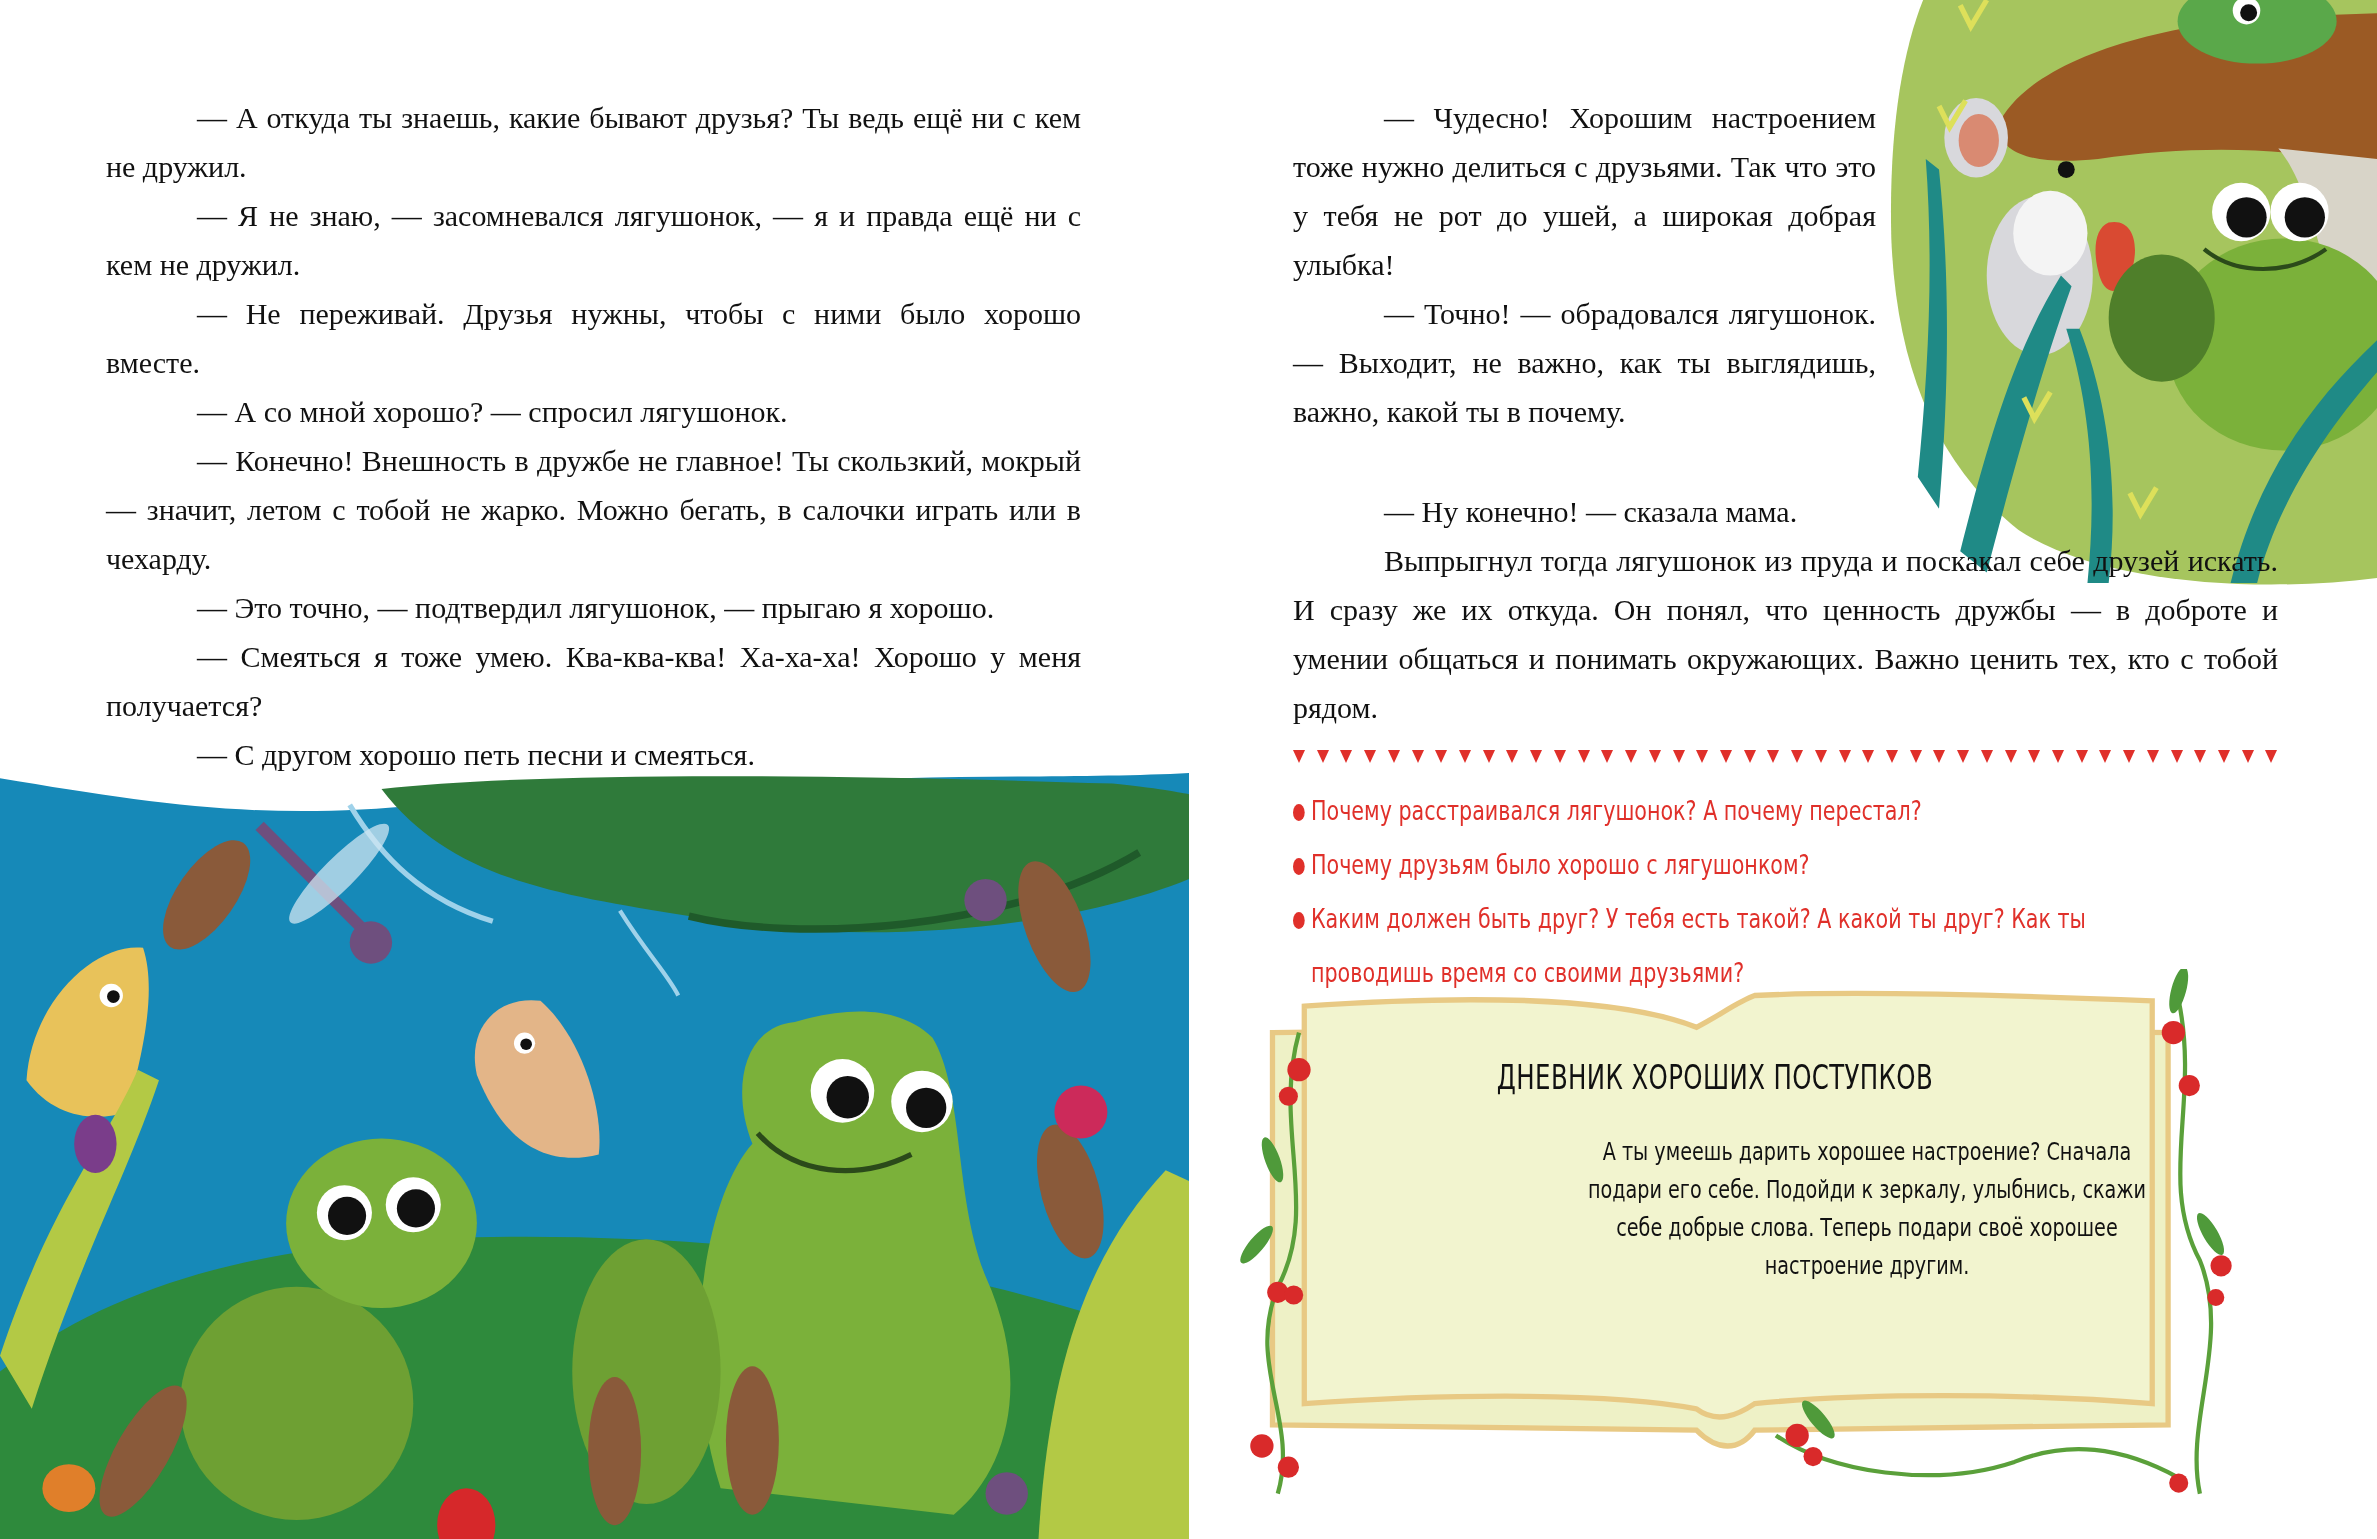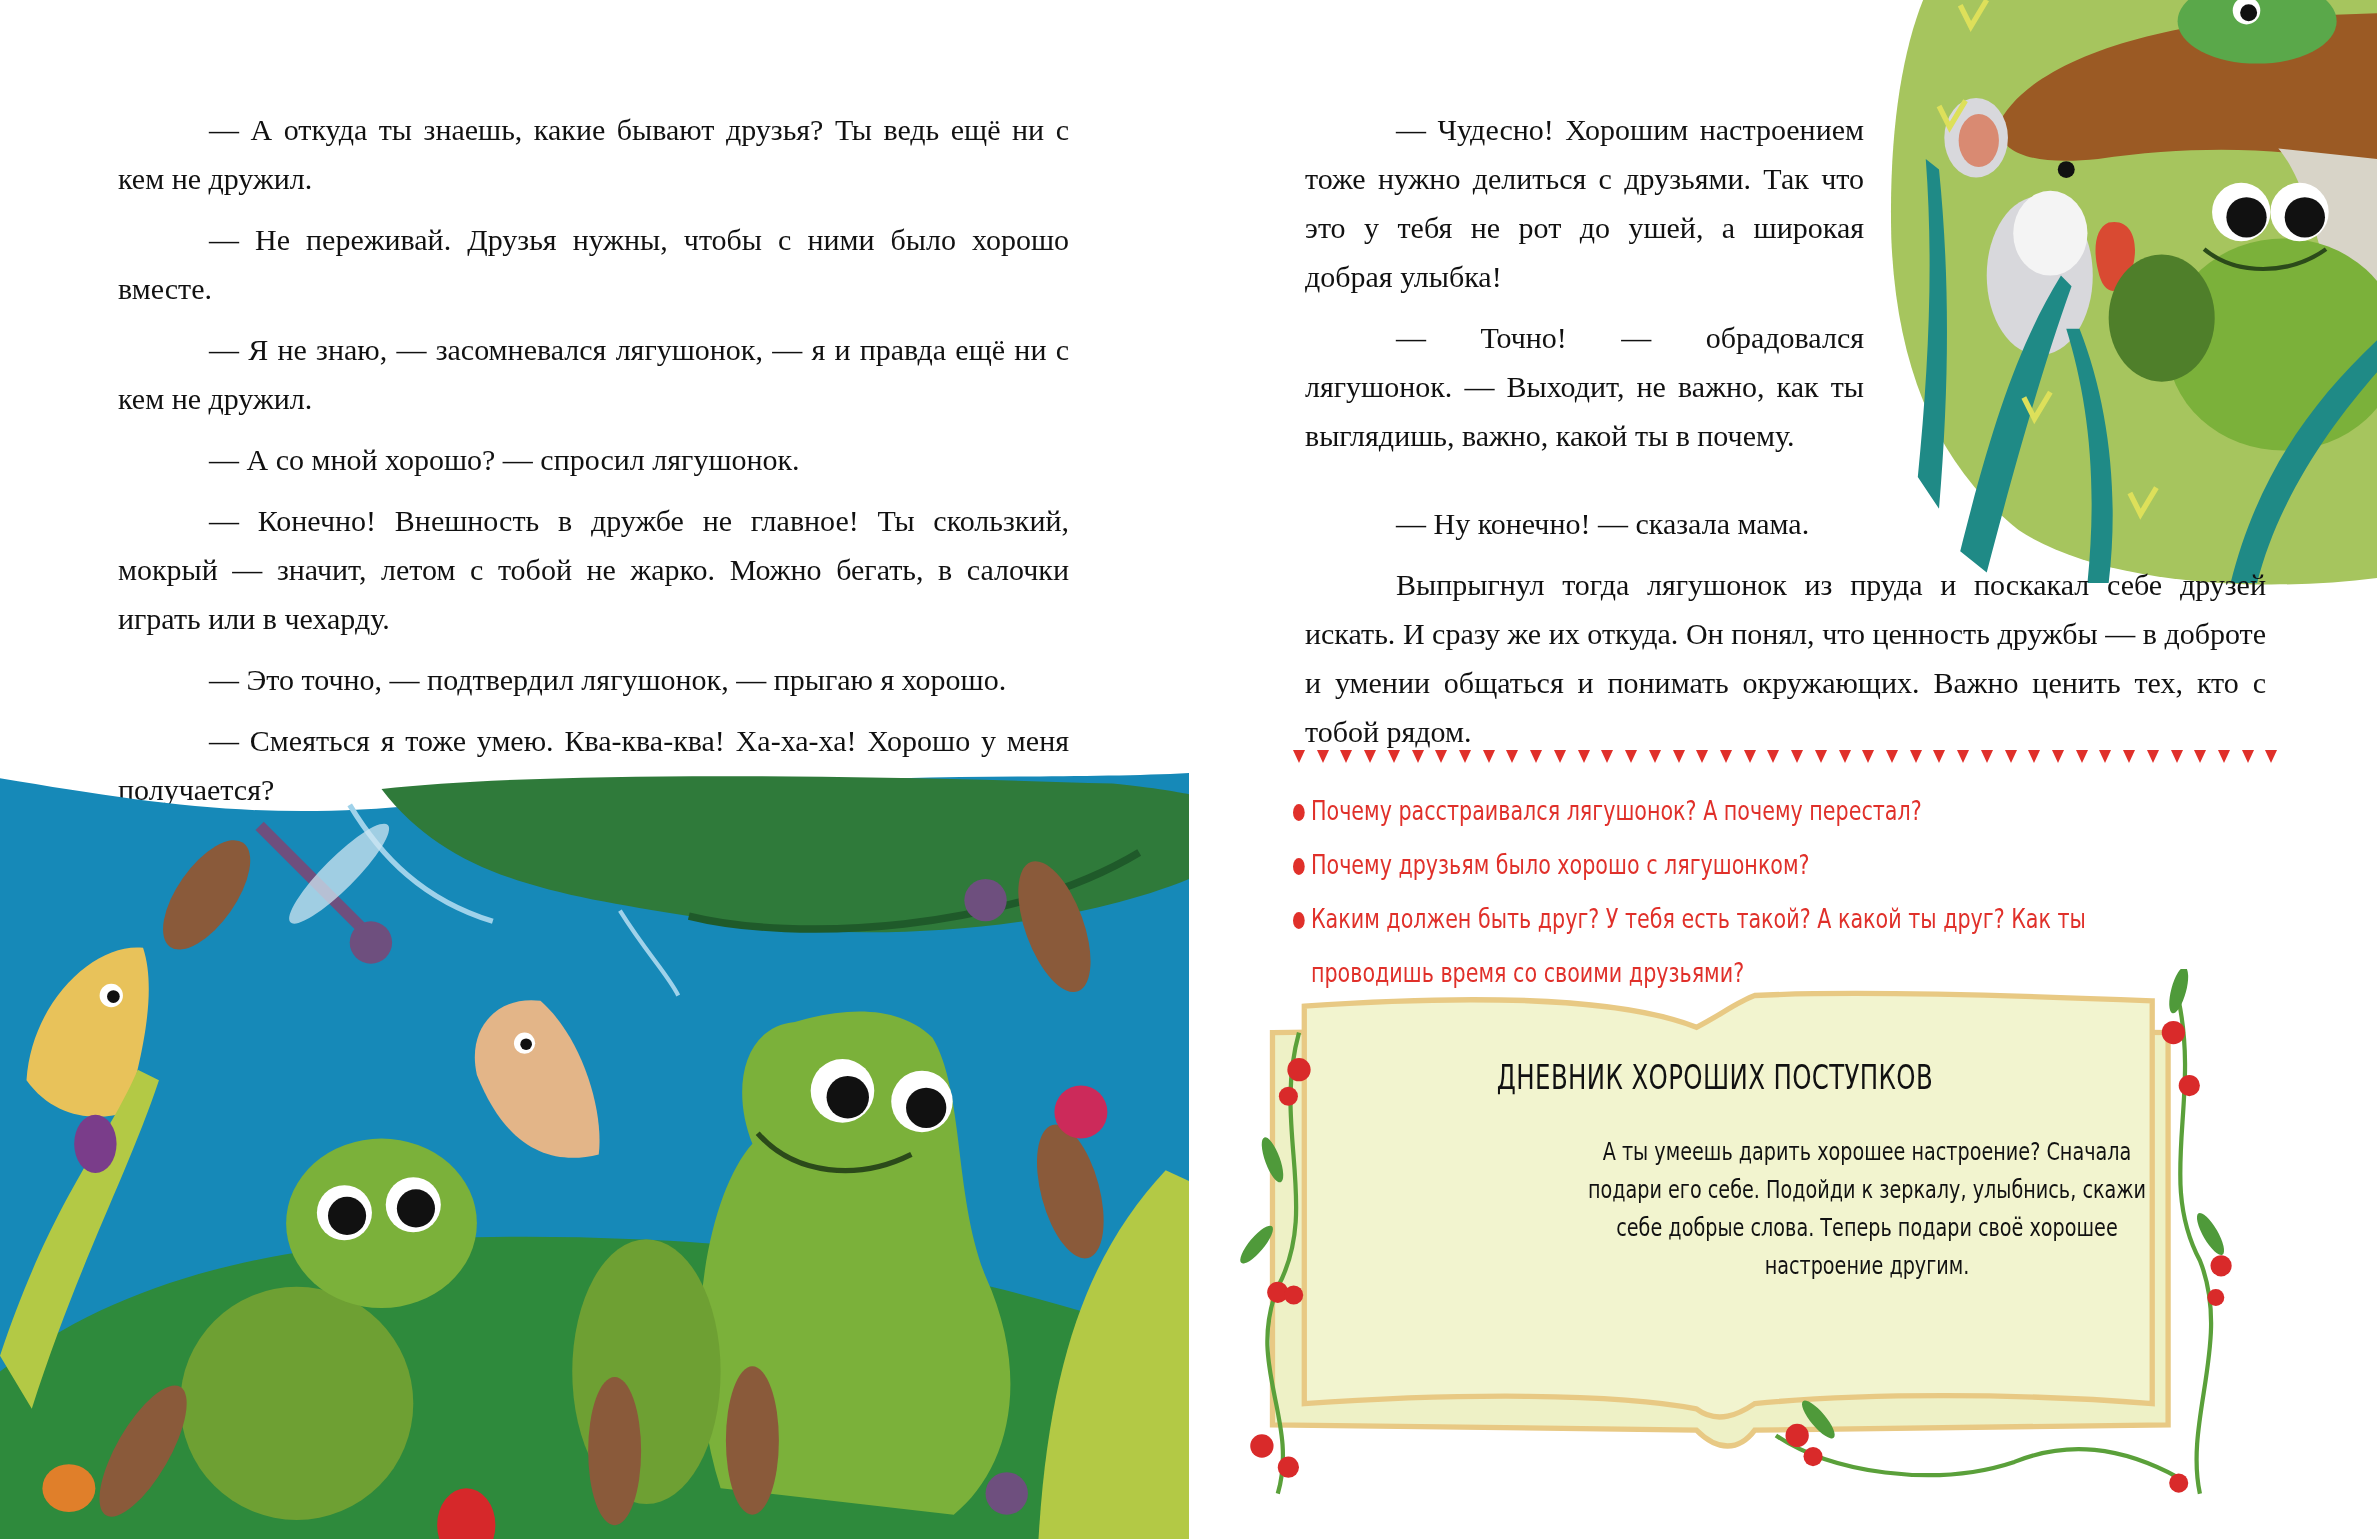--- a/index.html
+++ b/index.html
@@ -14,21 +14,21 @@
   .page-right { left: 1189px; width: 1189px; }
 
   
   .story {
     position: absolute;
     font-size: 30px;
     line-height: 49px;
     text-align: justify;
     text-align-last: left;
   }
-  .story p { margin: 12px; }
+  .story p { margin: 0; }
   .story p.indent { text-indent: 91px; }
   .left-story { left: 106px; top: 93px; width: 975px; }
   .right-story { left: 1293px; top: 93px; width: 583px; }
   .right-story-wide { left: 1293px; top: 487px; width: 985px; }
 
   
   .pond {
     position: absolute; left: 0; top: 773px; width: 1189px; height: 766px;
     overflow: hidden;
   }
@@ -87,22 +87,22 @@
     width: 705px; left: 392px;
   }
 </style>
 </head>
 <body>
 
 <div class="page page-left"></div>
 
 <div class="story left-story">
   <p class="indent">— А откуда ты знаешь, какие бывают друзья? Ты ведь ещё ни с кем не дружил.</p>
+  <p class="indent">— Я не знаю, — засомневался лягушонок, — я и правда ещё ни с кем не дружил.</p>
   <p class="indent">— Не переживай. Друзья нужны, чтобы с ними было хорошо вместе.</p>
-  <p class="indent">— Я не знаю, — засомневался лягушонок, — я и правда ещё ни с кем не дружил.</p>
   <p class="indent">— А со мной хорошо? — спросил лягушонок.</p>
   <p class="indent">— Конечно! Внешность в дружбе не главное! Ты скользкий, мокрый — значит, летом с тобой не жарко. Можно бегать, в салочки играть или в чехарду.</p>
   <p class="indent">— Это точно, — подтвердил лягушонок, — прыгаю я хорошо.</p>
   <p class="indent">— Смеяться я тоже умею. Ква-ква-ква! Ха-ха-ха! Хорошо у меня получается?</p>
   <p class="indent">— С другом хорошо петь песни и смеяться.</p>
 </div>
 
 <div class="pond">
   <svg viewBox="0 0 2244 1446" preserveAspectRatio="none">
 

